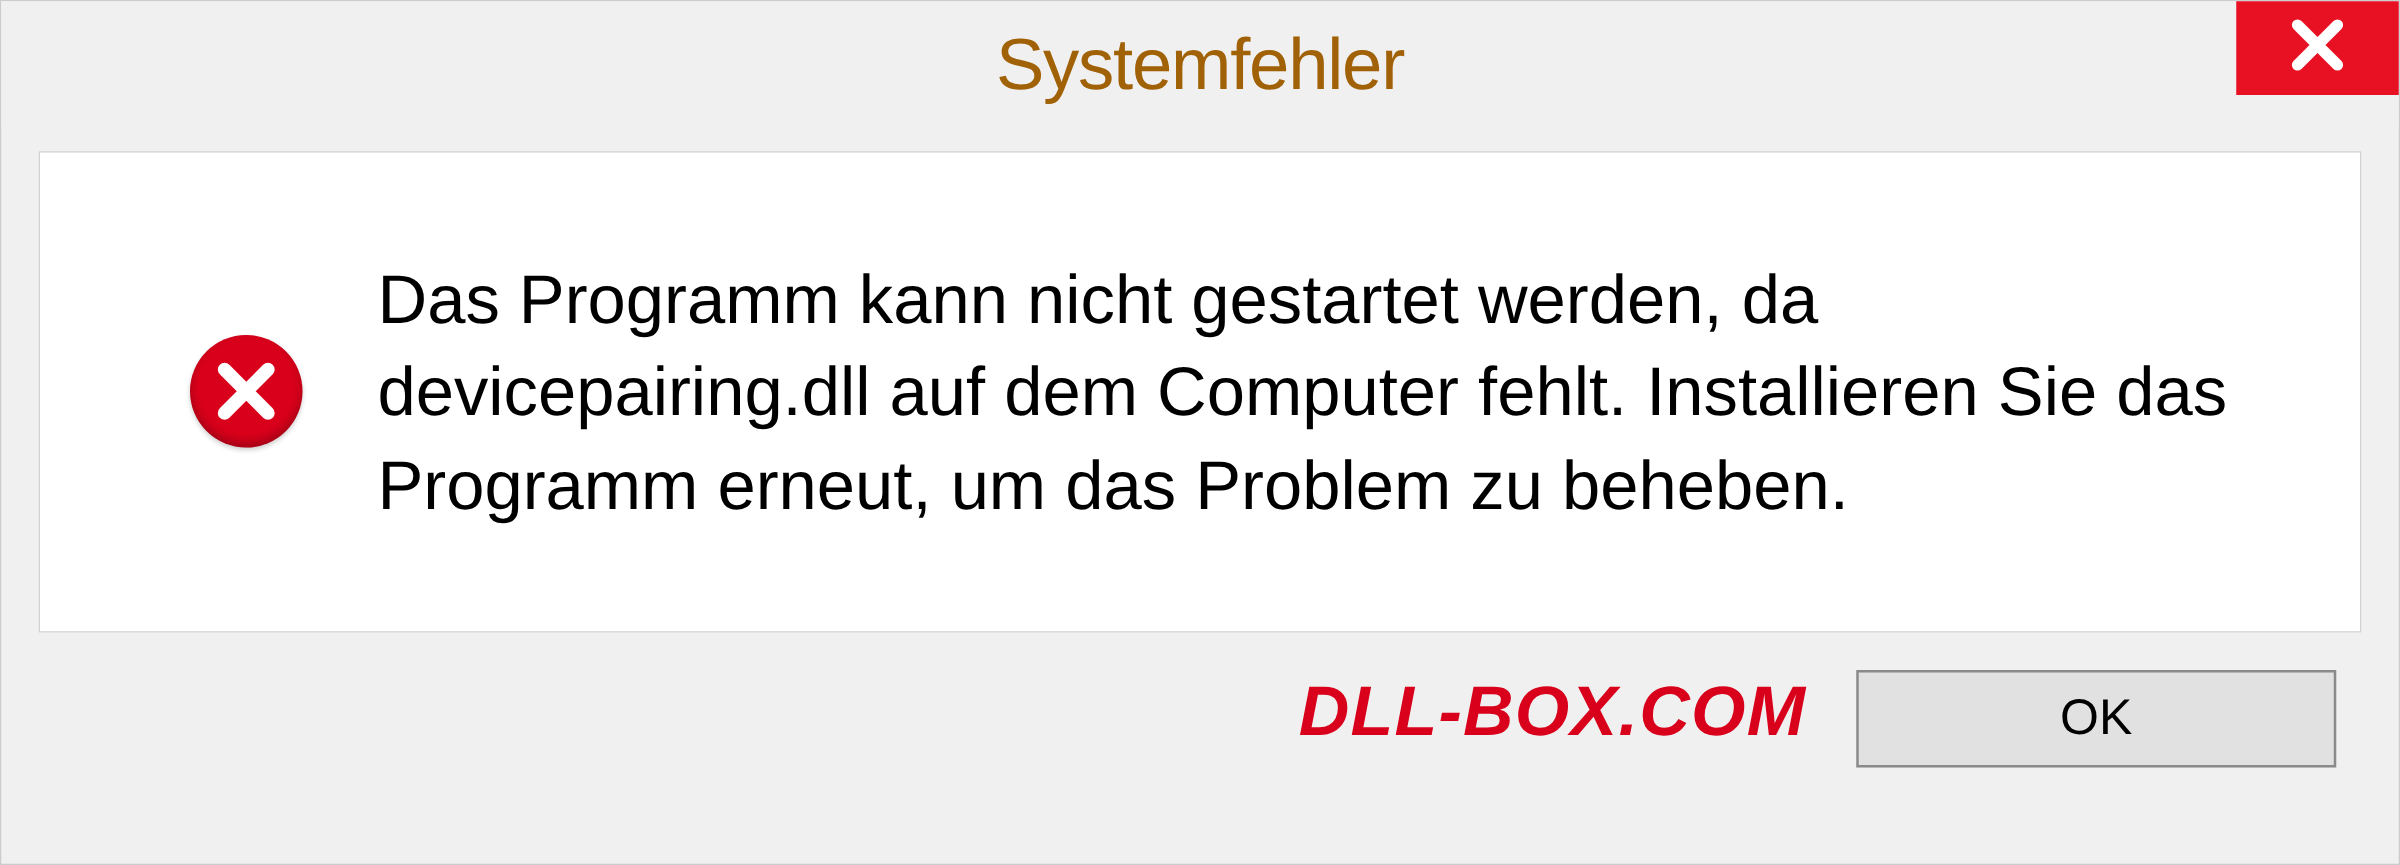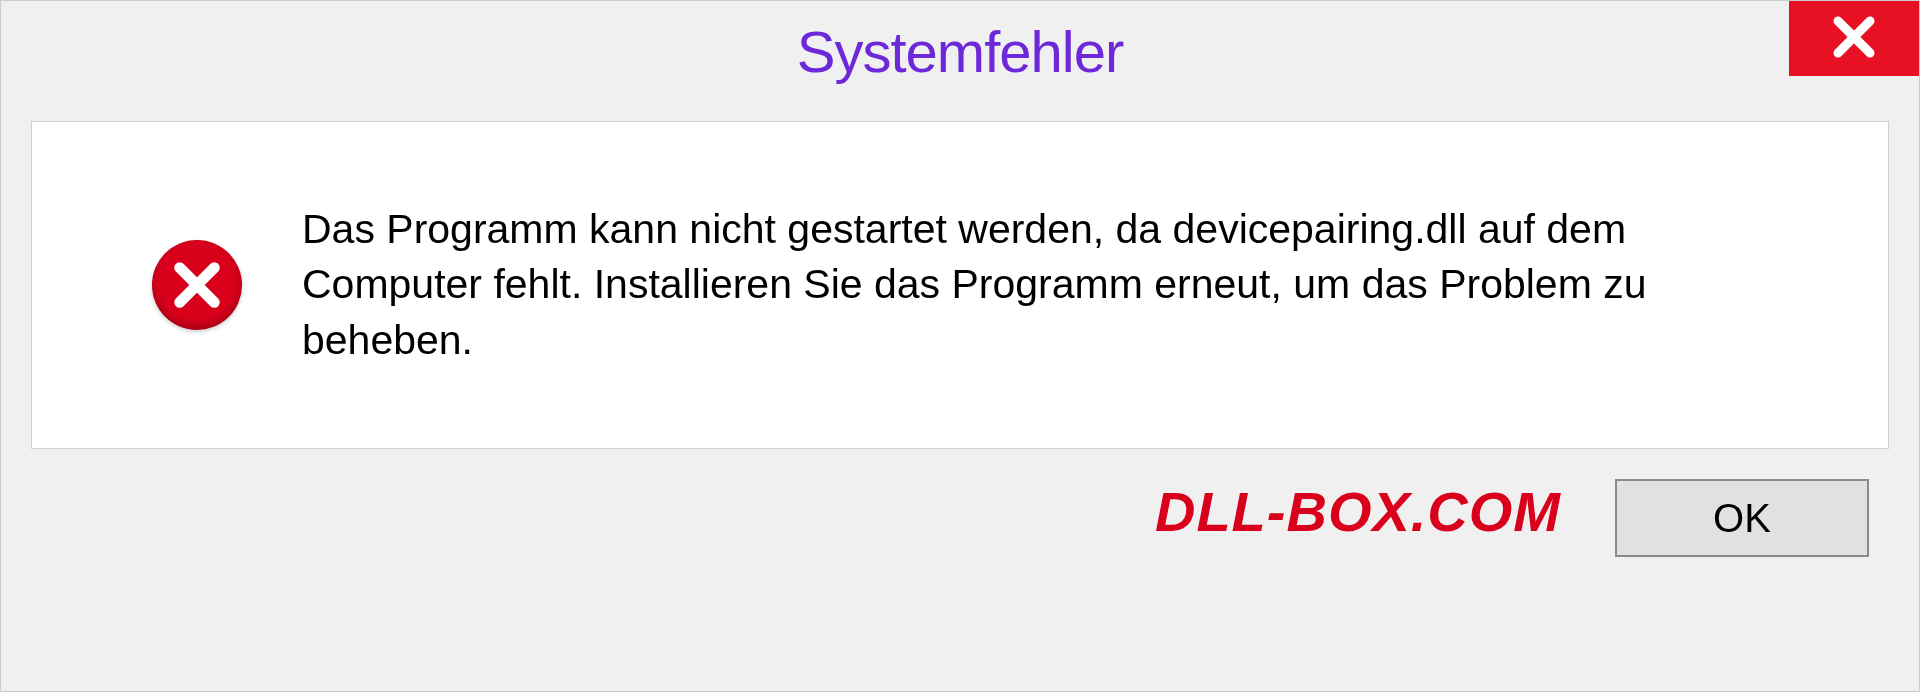--- a/index.html
+++ b/index.html
@@ -27,21 +27,21 @@
       height: 100px;
       display: flex;
       align-items: center;
       justify-content: center;
       position: relative;
       background: #f0f0f0;
     }
     .title {
       font-size: 58px;
       font-weight: 400;
-      color: #6d28d9;
+      color: #a16207;
       letter-spacing: -1px;
     }
     .close-button {
       position: absolute;
       top: 0;
       right: 0;
       width: 130px;
       height: 75px;
       background: #e81123;
       display: flex;
@@ -79,21 +79,21 @@
       display: flex;
       align-items: center;
       justify-content: center;
       box-shadow: inset 0 -4px 8px rgba(0,0,0,0.25), 0 2px 4px rgba(0,0,0,0.2);
     }
     .error-icon-circle svg {
       width: 52px;
       height: 52px;
     }
     .message {
-      font-size: 41px;
+      font-size: 55px;
       line-height: 1.35;
       color: #000;
       font-weight: 400;
       max-width: 1500px;
     }
     .footer {
       display: flex;
       align-items: flex-start;
       justify-content: flex-end;
       padding: 20px 50px 40px 50px;
@@ -101,32 +101,31 @@
     }
     .watermark {
       font-size: 56px;
       font-weight: 800;
       font-style: italic;
       color: #d9001b;
       letter-spacing: 1px;
       font-family: Arial, 'Arial Black', sans-serif;
     }
     .ok-button {
-      width: 254px;
+      width: 384px;
       height: 78px;
       background: #e1e1e1;
       border: 2px solid #8a8a8a;
       font-size: 40px;
       color: #000;
       display: flex;
       align-items: center;
       justify-content: center;
       cursor: pointer;
       font-family: inherit;
-      margin-left: 14px;
     }
   </style>
 </head>
 <body>
 
 <div class="dialog">
 
   <div class="titlebar">
     <div class="title">Systemfehler</div>
     <div class="close-button">

